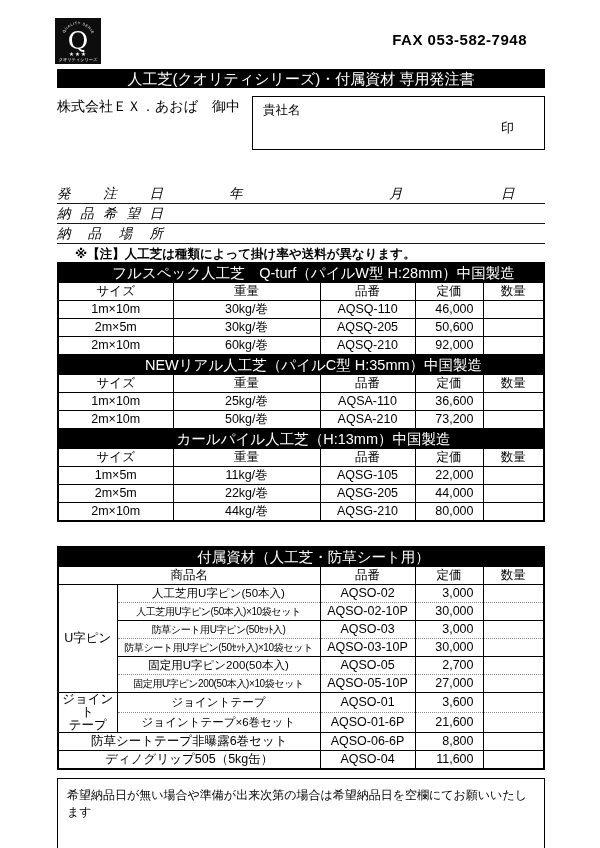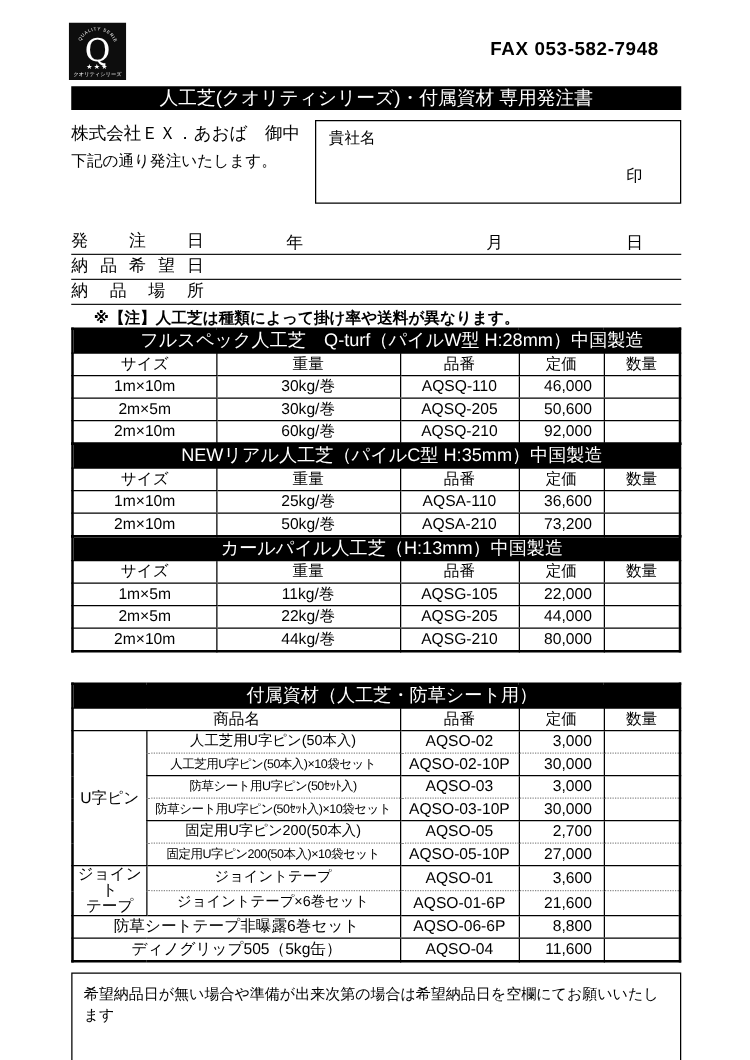--- a/index.html
+++ b/index.html
@@ -11,27 +11,27 @@
   .header{position:relative;height:88px;}
   .logo{position:absolute;left:-2px;top:18px;width:46px;height:46px;}
   .fax{position:absolute;right:18px;top:31px;font-size:15px;font-weight:bold;letter-spacing:0.5px;padding-left:37px;}
   .banner{position:absolute;left:0;right:0;top:69px;height:19px;line-height:19px;
           background:#000;color:#fff;text-align:center;font-size:15px;}
 
   
   .recipient{position:relative;height:84px;}
   .company{position:absolute;left:0;top:10px;font-size:14px;}
   .declaration{position:absolute;left:0;top:33px;font-size:12.5px;}
-  .custbox{position:absolute;right:0;top:8px;width:293px;height:67px;border:1.5px solid #000;box-sizing:border-box;}
+  .custbox{position:absolute;right:0;top:8px;width:293px;height:54px;border:1.5px solid #000;box-sizing:border-box;}
   .custlabel{position:absolute;left:10px;top:5px;font-size:12.5px;}
   .seal{position:absolute;right:30px;bottom:12px;font-size:13px;}
 
   
   .fields{margin-top:12px;}
-  .frow{position:relative;height:19px;border-bottom:1.6px solid #1a1a1a;}
+  .frow{position:relative;height:19px;border-bottom:1.6px solid #1a1a1a;font-style:italic;}
   .flabel{display:inline-block;width:106px;font-size:13.5px;text-align:justify;text-align-last:justify;}
   .fmark{position:absolute;top:1px;font-size:13.5px;}
   .fmark.y{left:172px;} .fmark.m{left:332px;} .fmark.d{left:444px;}
 
   
   .notes{margin-top:3px;}
   .note{font-weight:bold;font-size:12.5px;line-height:15px;padding-left:18px;}
 
   
   .grid{border-collapse:collapse;border:2px solid #000;width:486px;table-layout:fixed;
@@ -71,21 +71,20 @@
         <text x="23" y="31" text-anchor="middle" font-size="25" fill="#ffffff" font-family="DejaVu Serif, serif">Q</text>
         <text x="23" y="37.5" text-anchor="middle" font-size="5.5" fill="#ffffff" letter-spacing="1">★★★</text>
         <text x="23" y="43" text-anchor="middle" font-size="4.2" fill="#ffffff">クオリティシリーズ</text>
       </svg>
       <div class="fax">FAX 053-582-7948</div>
       <div class="banner">人工芝(クオリティシリーズ)・付属資材 専用発注書</div>
     </div>
 
     <div class="recipient">
       <div class="company">株式会社ＥＸ．あおば　御中</div>
-      <div class="declaration">下記の通り発注いたします。</div>
       <div class="custbox">
         <div class="custlabel">貴社名</div>
         <div class="seal">印</div>
       </div>
     </div>
 
     <div class="fields">
       <div class="frow">
         <span class="flabel">発注日</span>
         <span class="fmark y">年</span>

